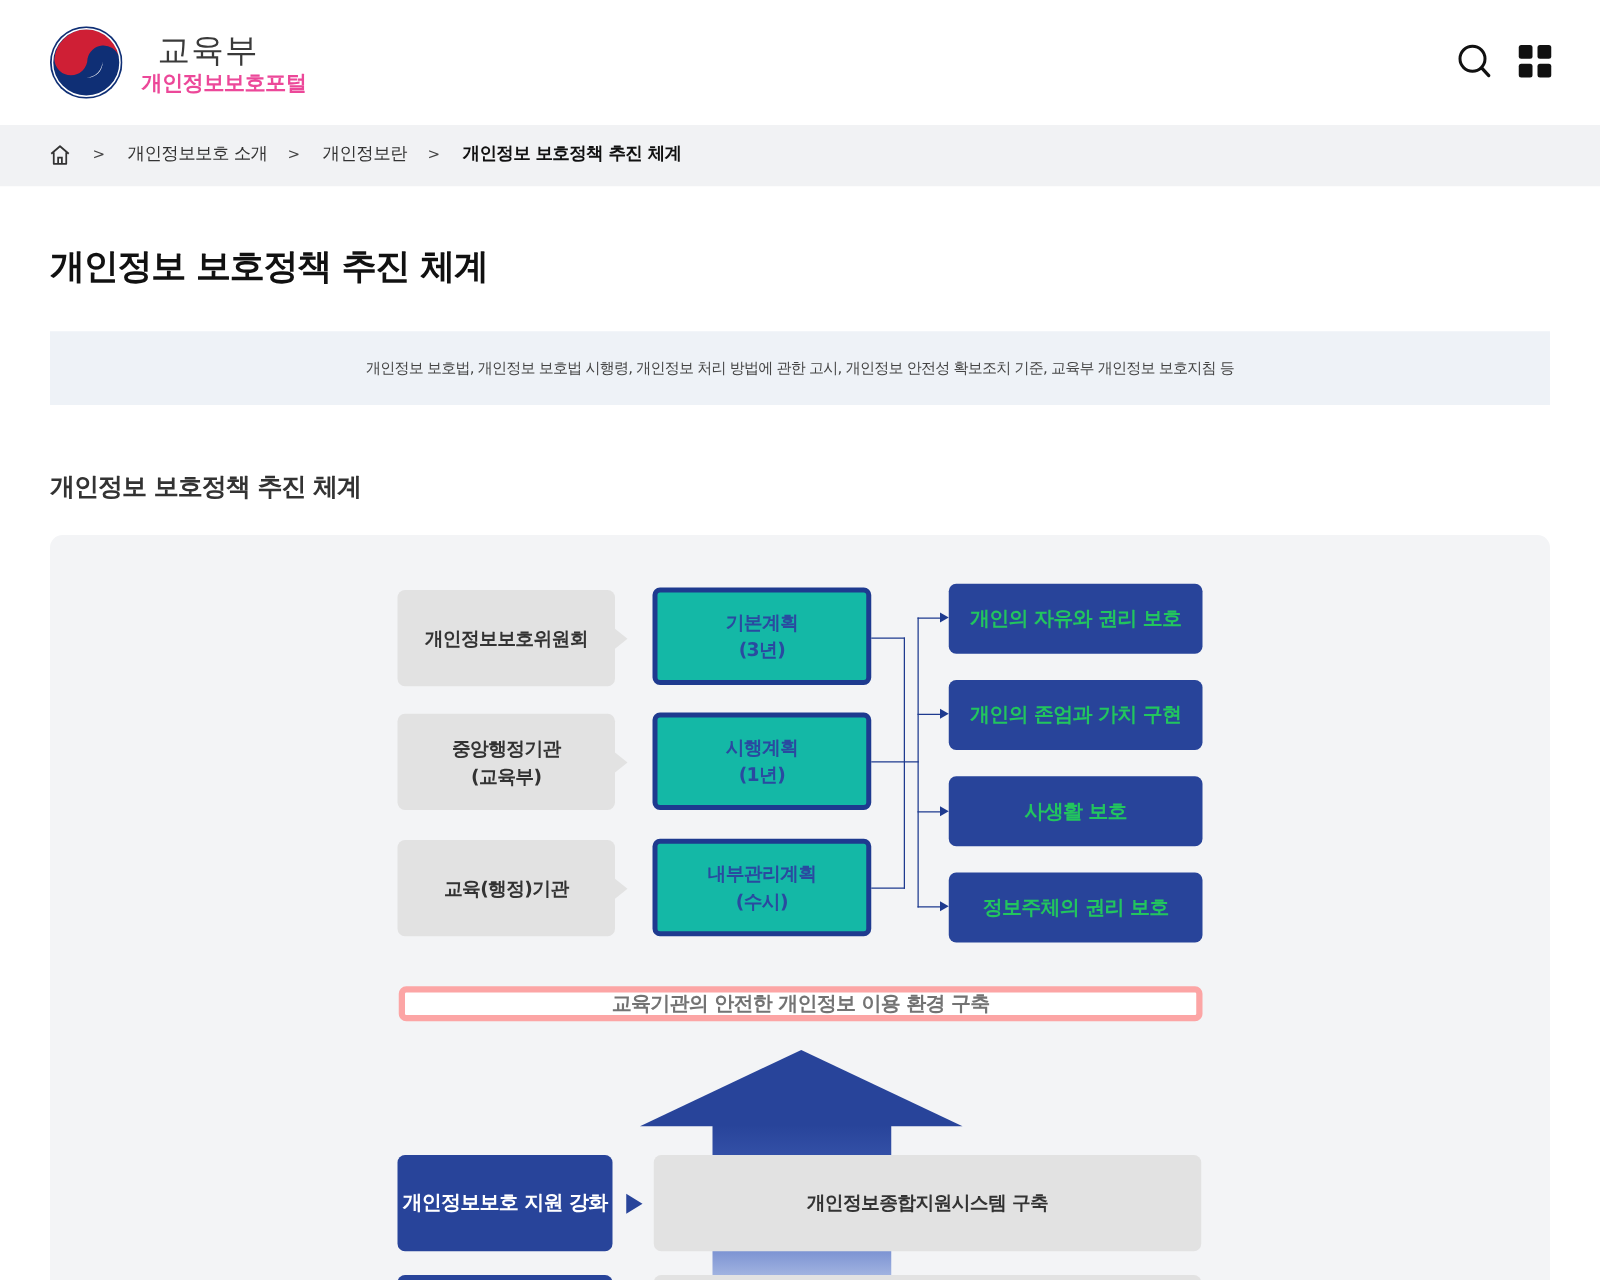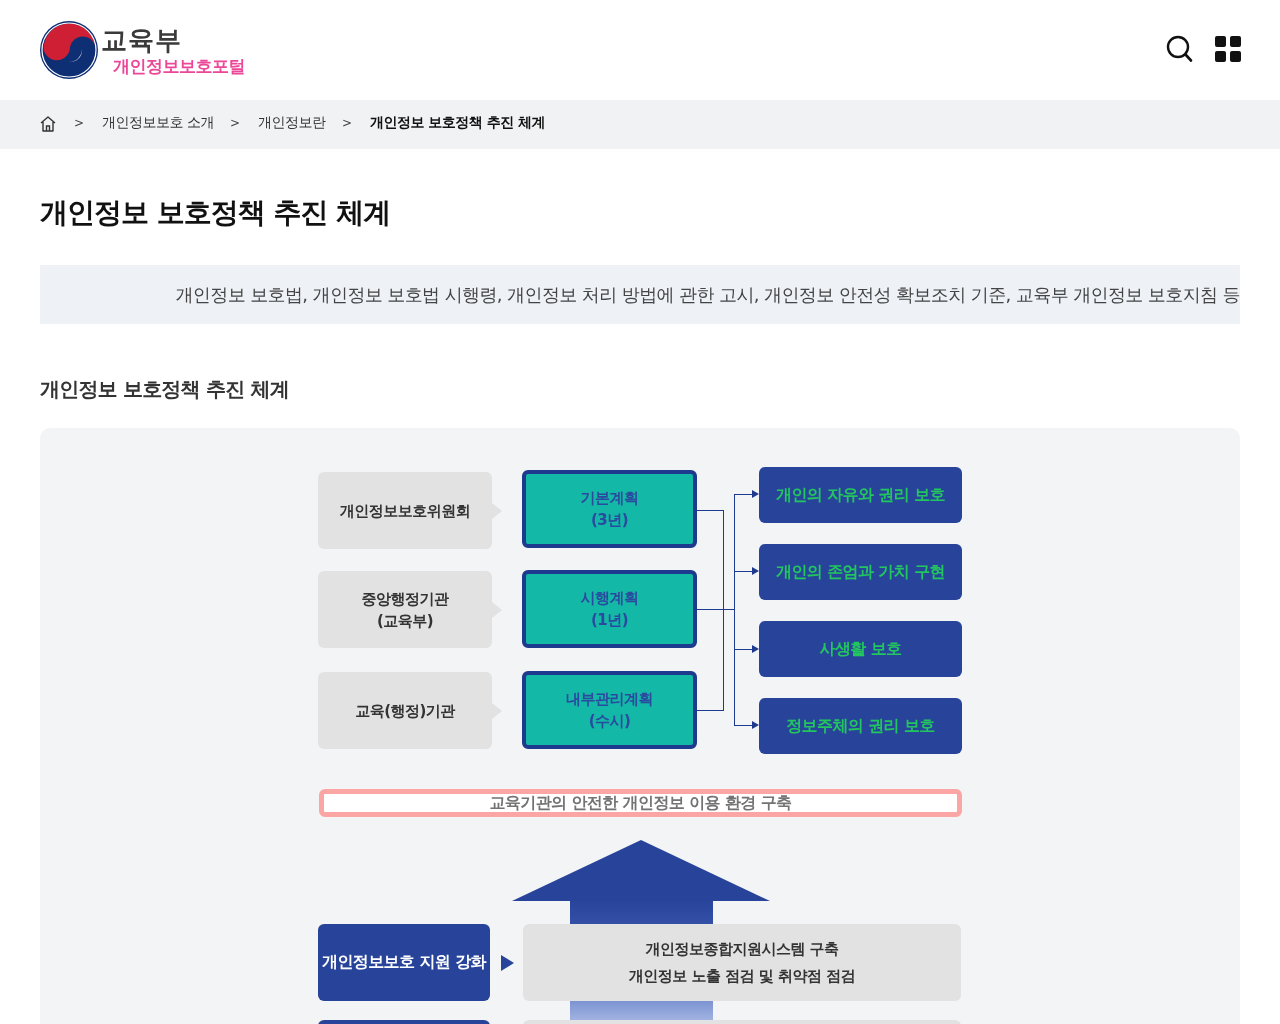--- a/index.html
+++ b/index.html
@@ -2,37 +2,37 @@
 <html><head>
 <meta charset="utf-8">
 <style>
   * { box-sizing: border-box; margin: 0; padding: 0; }
   html, body { width: 1280px; height: 1024px; overflow: hidden; background: #ffffff; }
   body { font-family: "DejaVu Sans", "Liberation Sans", sans-serif; color: #1a1a1a; position: relative; }
 
   
   .header { position: absolute; left: 0; top: 0; width: 1280px; height: 100px; background: #fff; }
   .logo { position: absolute; left: 40px; top: 21px; width: 58px; height: 58px; }
-  .brand-ministry { position: absolute; left: 101px; top: 23px; font-size: 26px; color: #3a3a3a; letter-spacing: 1px; font-weight: 700; }
+  .brand-ministry { position: absolute; left: 126px; top: 23px; font-size: 26px; color: #3a3a3a; letter-spacing: 1px; font-weight: 400; }
   .brand-portal { position: absolute; left: 113px; top: 55px; font-size: 17px; font-weight: 700; color: #ec4899; letter-spacing: -0.5px; }
   .search-btn { position: absolute; left: 1165px; top: 34px; width: 28px; height: 30px; cursor: pointer; }
   .menu-btn { position: absolute; left: 1215px; top: 36px; width: 26px; height: 26px; cursor: pointer; display: grid; grid-template-columns: 11px 11px; grid-template-rows: 11px 11px; gap: 4px; }
   .menu-btn span { background: #111; border-radius: 2px; display: block; }
 
   
   .breadcrumb { position: absolute; left: 0; top: 100px; width: 1280px; height: 49px; background: #f1f2f4; }
   .bc-home { position: absolute; left: 39px; top: 15px; width: 18px; height: 18px; }
   .bc-sep { position: absolute; top: 16px; font-size: 12px; color: #444; }
   .bc-item { position: absolute; top: 14px; font-size: 14px; color: #333; letter-spacing: -0.5px; }
   .bc-item.current { font-weight: 700; color: #111; }
 
   
   .page-title { position: absolute; left: 40px; top: 194px; font-size: 28px; font-weight: 700; color: #111; letter-spacing: -1px; }
 
-  .info-box { position: absolute; left: 40px; top: 265px; width: 1200px; height: 59px; background: #eef2f7; display: flex; align-items: center; justify-content: flex-end; font-size: 18px; color: #444; letter-spacing: -0.6px; }
+  .info-box { position: absolute; left: 40px; top: 265px; width: 1200px; height: 59px; background: #eef2f7; display: flex; align-items: center; justify-content: center; font-size: 12px; color: #444; letter-spacing: -0.6px; }
 
   .section-title { position: absolute; left: 40px; top: 376px; font-size: 20px; font-weight: 700; color: #333; letter-spacing: -0.8px; }
 
   
   .diagram { position: absolute; left: 40px; top: 428px; width: 1200px; height: 620px; background: #f3f4f6; border-radius: 10px; }
 
   .gray-box { position: absolute; width: 174px; height: 77px; background: #e2e2e2; border-radius: 6px; display: flex; align-items: center; justify-content: center; text-align: center; font-size: 15px; font-weight: 600; color: #333; line-height: 22px; letter-spacing: -0.5px; }
   .gray-box::after { content: ""; position: absolute; right: -10px; top: 50%; transform: translateY(-50%); border-left: 10px solid #e2e2e2; border-top: 8px solid transparent; border-bottom: 8px solid transparent; }
 
   .plan-box { position: absolute; width: 175px; height: 78px; background: #14b8a6; border: 4px solid #1e3a8f; border-radius: 6px; display: flex; align-items: center; justify-content: center; text-align: center; font-size: 15px; font-weight: 600; color: #2a4aa0; line-height: 22px; letter-spacing: -0.5px; }
@@ -156,17 +156,16 @@
 
 <div class="env-box">교육기관의 안전한 개인정보 이용 환경 구축</div>
 
 <div class="big-arrow-head"></div>
 <div class="big-arrow-shaft"></div>
 
 <div class="support-box">개인정보보호 지원 강화</div>
 <div class="play-icon"></div>
 <div class="support-detail">
   <div>개인정보종합지원시스템 구축</div>
-  <div>개인정보 노출 점검 및 취약점 점검</div>
 </div>
 
 <div class="next-row-left"></div>
 <div class="next-row-right"></div>
 
 </body></html>

